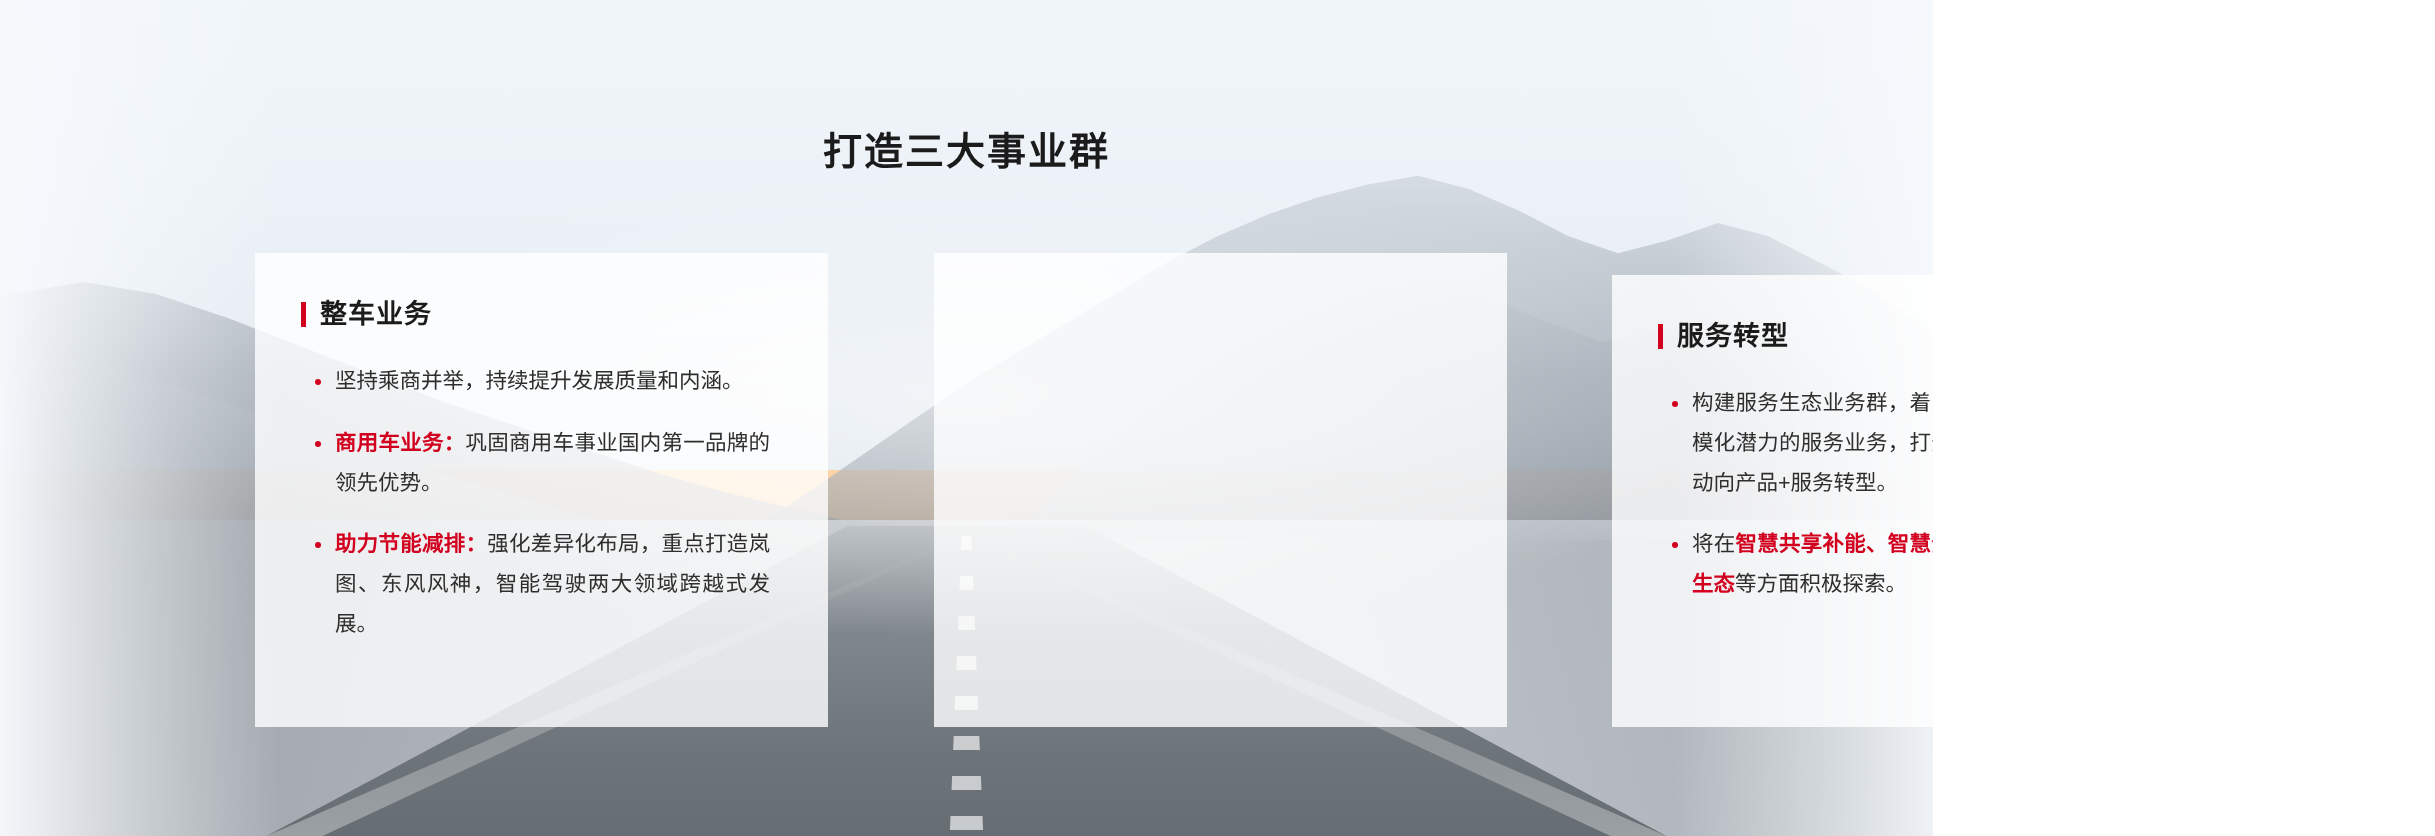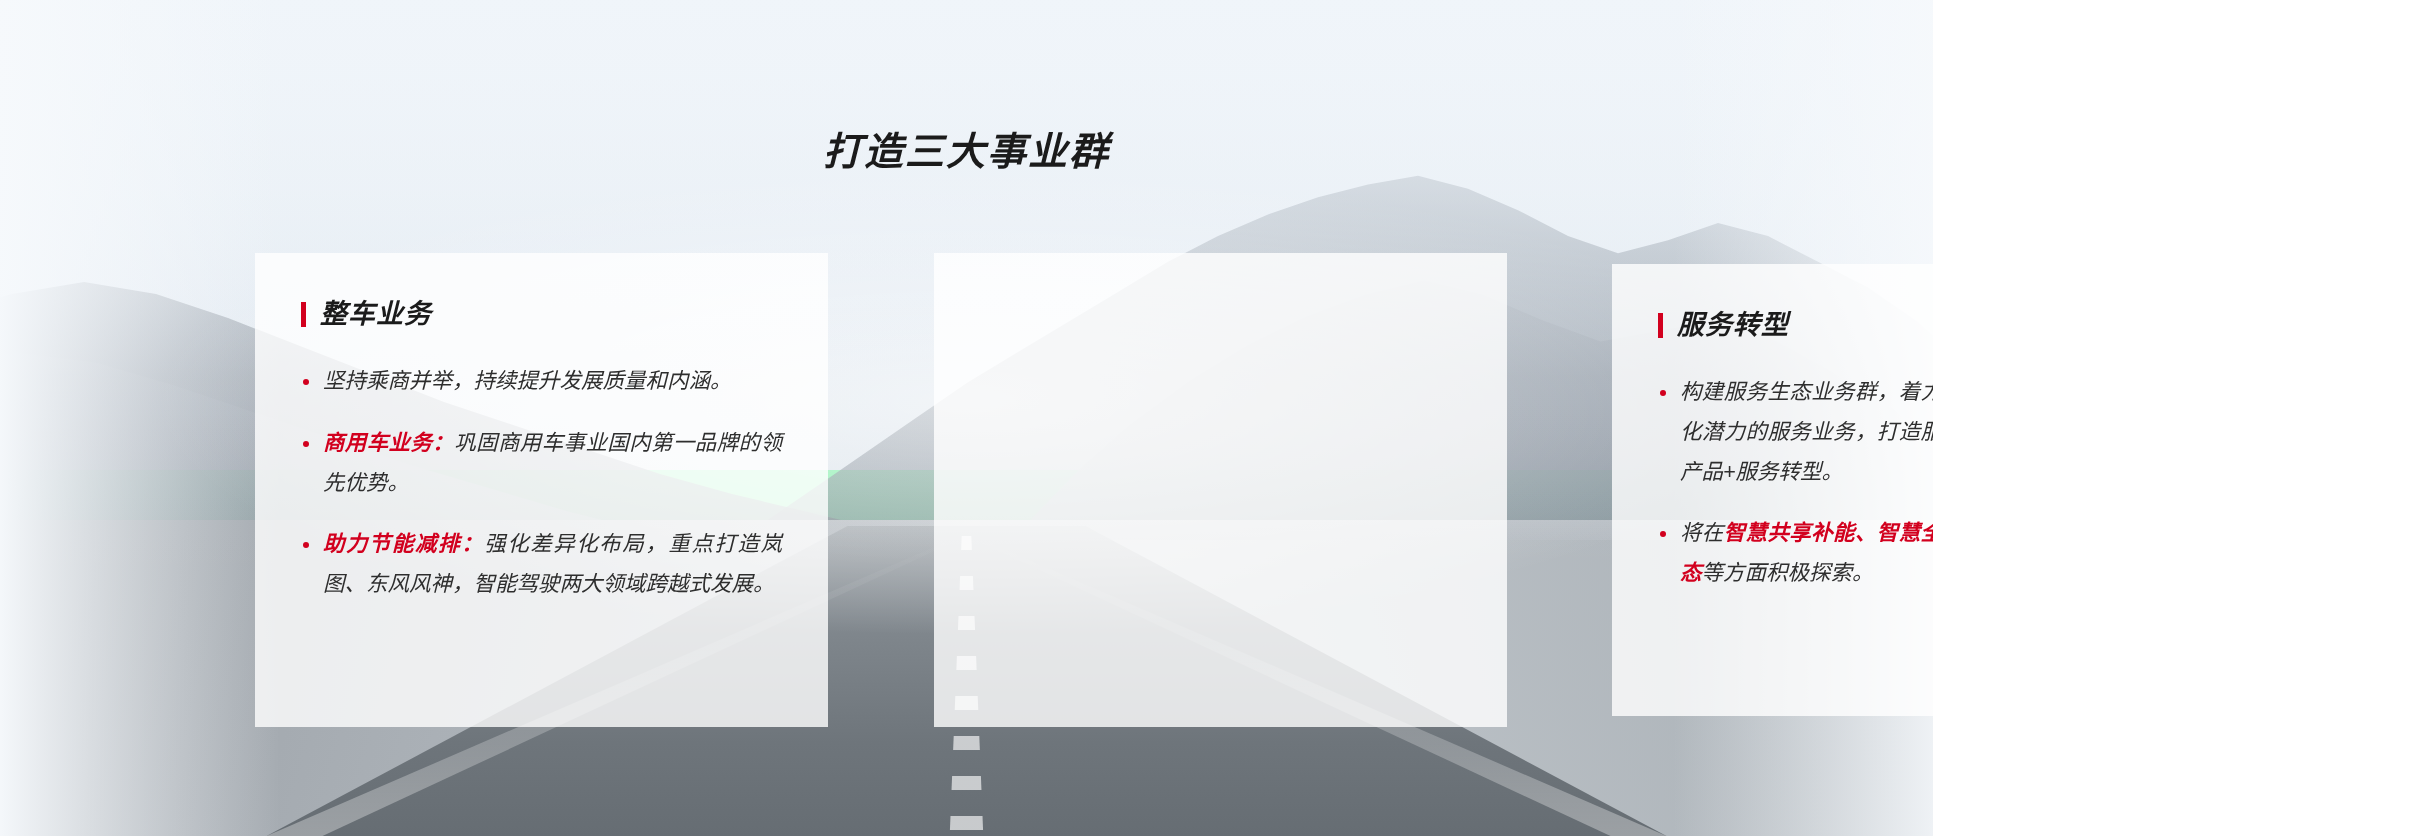--- a/index.html
+++ b/index.html
@@ -13,22 +13,21 @@
     font-family: "Liberation Sans", "DejaVu Sans", sans-serif;
     overflow: hidden;
     background: #ffffff;
   }
 
   .stage {
     position: relative;
     width: 1933px;
     height: 836px;
     overflow: hidden;
-    background: #86efac;
-    font-style: italic;
+    background: #fdba74;
   }
 
   
   .bg {
     position: absolute;
     inset: 0;
     overflow: hidden;
   }
   
   .bg-sky {
@@ -199,21 +198,21 @@
     color: #1b1b1b;
   }
 
   .cards {
     position: absolute;
     top: 253px;
     left: 255px;
     width: 1930px;
     display: flex;
     justify-content: space-between;
-    align-items: center;
+    align-items: flex-end;
   }
 
   .card {
     width: 573px;
     background: rgba(255,255,255,0.80);
     padding: 48px 46px 40px 46px;
     min-height: 460px;
   }
   .card--1 { min-height: 474px; }
   .card--2 { min-height: 474px; }
@@ -234,21 +233,21 @@
   .card-title {
     font-size: 27px;
     font-weight: 700;
     color: #1b1b1b;
     letter-spacing: 1px;
     line-height: 1;
   }
 
   .bullets {
     list-style: none;
-    margin: 0;
+    margin: 12px;
     padding: 0;
   }
   .bullet {
     position: relative;
     padding-left: 22px;
     margin-bottom: 22px;
     font-size: 21.5px;
     line-height: 1.85;
     color: #2e2e2e;
     text-align: justify;

